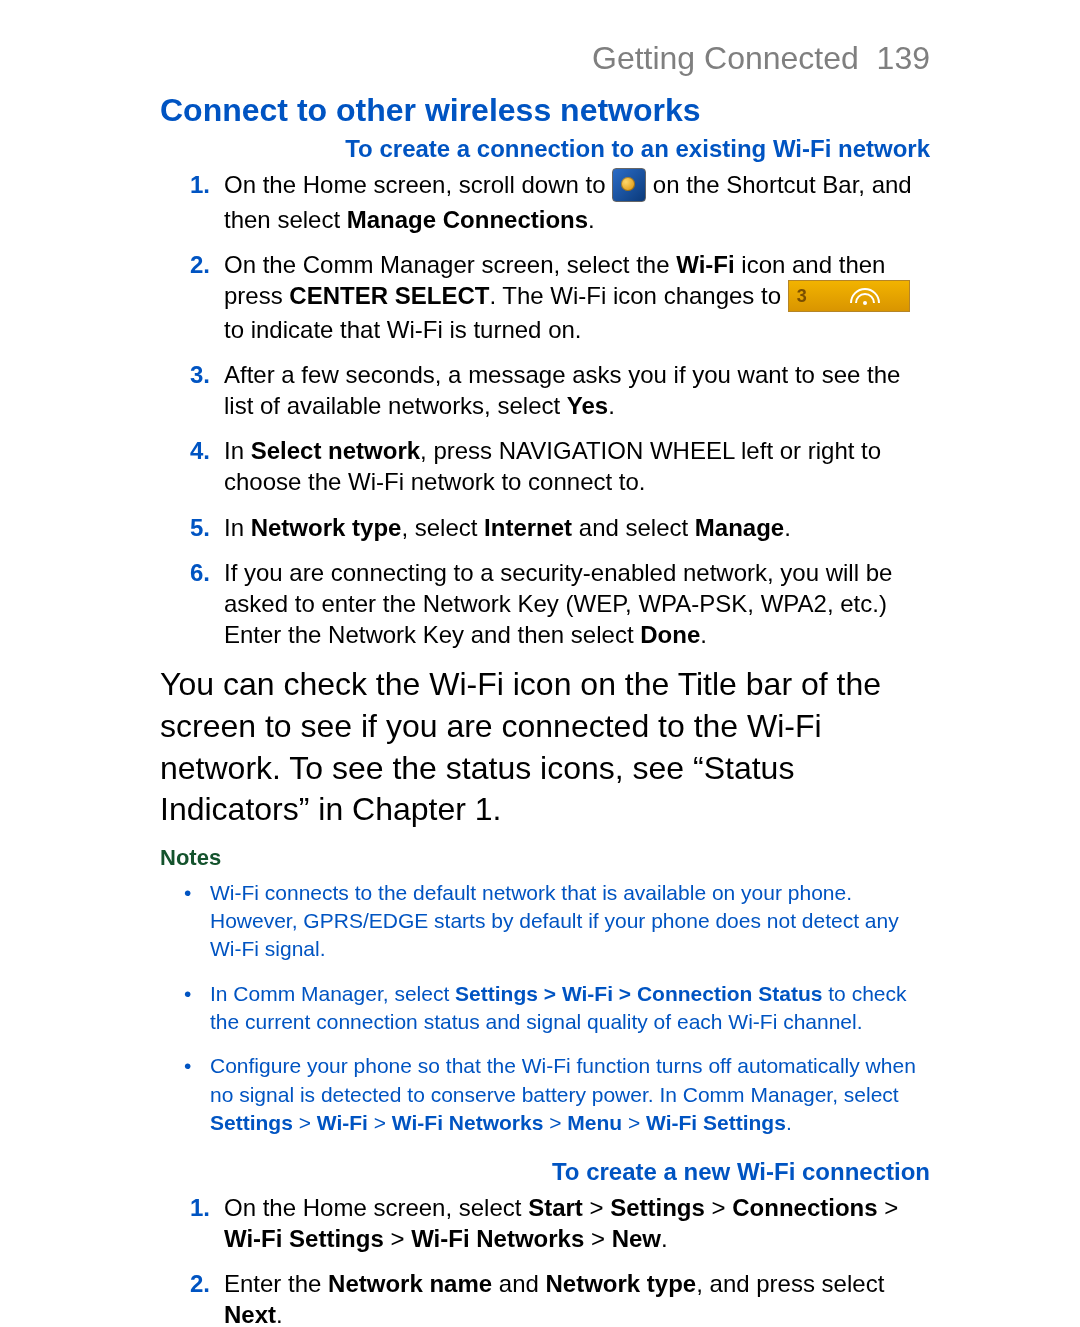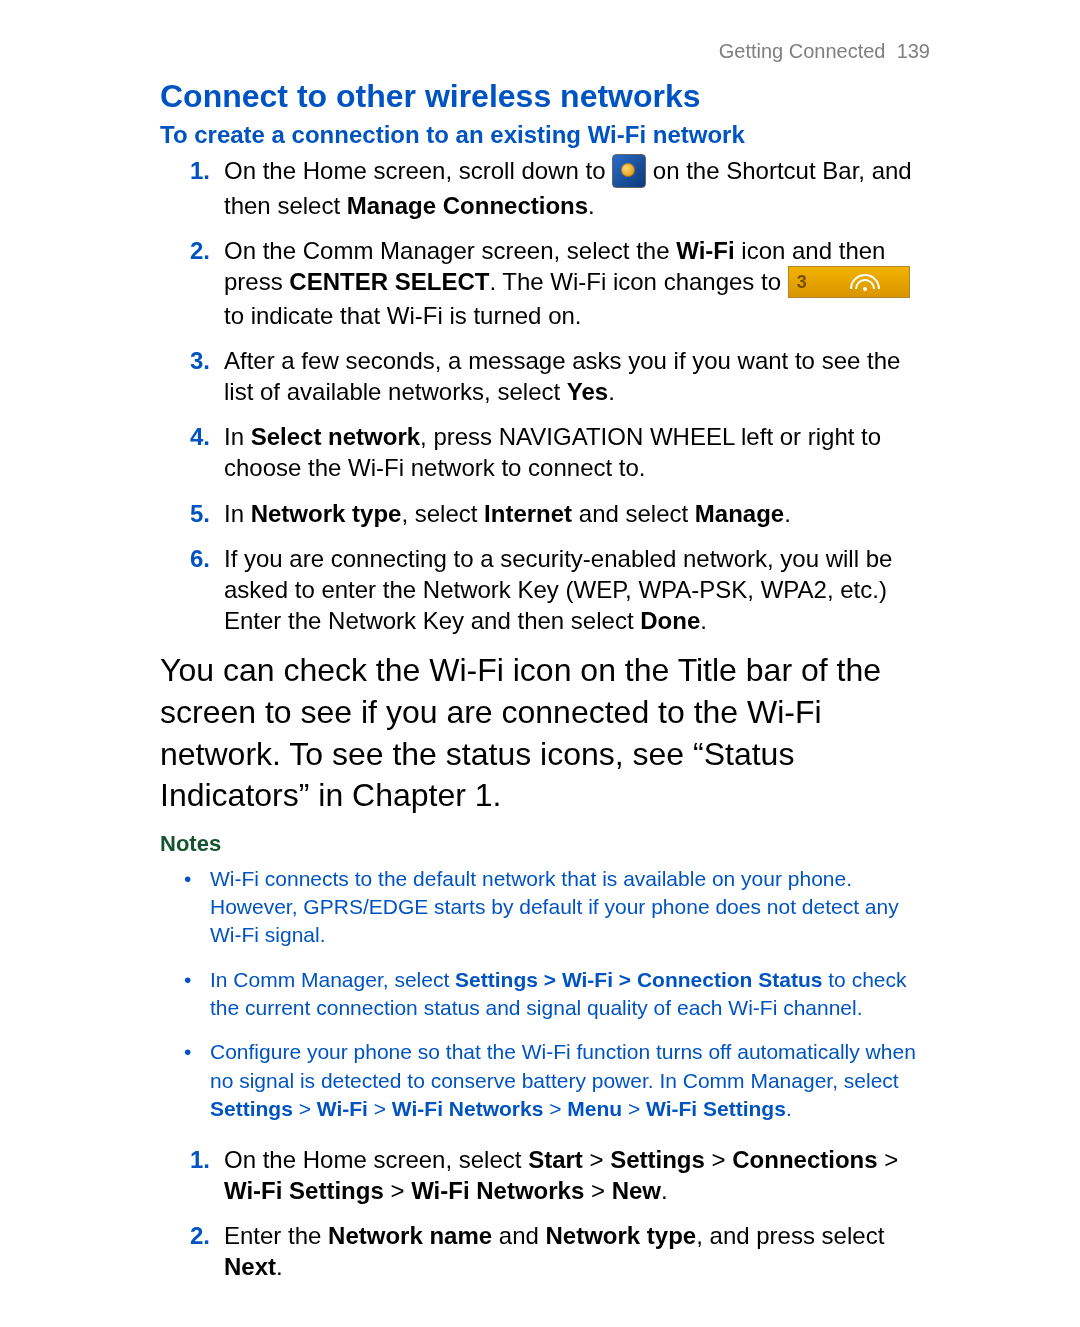--- a/index.html
+++ b/index.html
@@ -12,34 +12,35 @@
   .page {
     width: 1080px;
     min-height: 1327px;
     box-sizing: border-box;
     padding: 40px 150px 60px 160px;
     position: relative;
   }
   .header-right {
     text-align: right;
     color: #7f7f7f;
-    font-size: 20px;
+    font-size: 32px;
     margin-bottom: 12px;
   }
   h1.section-title {
     color: #0054c2;
     font-size: 32px;
     font-weight: 700;
     margin: 15px 0 6px 0;
   }
   h2.sub-title {
     color: #0054c2;
     font-size: 24px;
     font-weight: 700;
     margin: 0 0 6px 0;
+    text-align: right;
   }
   ol.steps {
     list-style: none;
     padding: 0;
     margin: 0 0 10px 0;
   }
   ol.steps > li {
     position: relative;
     padding-left: 64px;
     font-size: 24px;
@@ -185,20 +186,21 @@
     <li>
       <span class="bullet">•</span>
       <span>In Comm Manager, select </span><b>Settings &gt; Wi-Fi &gt; Connection Status</b><span> to check the current connection status and signal quality of each Wi-Fi channel.</span>
     </li>
     <li>
       <span class="bullet">•</span>
       <span>Configure your phone so that the Wi-Fi function turns off automatically when no signal is detected to conserve battery power. In Comm Manager, select </span><b>Settings</b><span> &gt; </span><b>Wi-Fi</b><span> &gt; </span><b>Wi-Fi Networks</b><span> &gt; </span><b>Menu</b><span> &gt; </span><b>Wi-Fi Settings</b><span>.</span>
     </li>
   </ul>
 
+  <h2 class="sub-title">To create a new Wi-Fi connection</h2>
 
   <ol class="steps">
     <li>
       <span class="num">1.</span>
       <span>On the Home screen, select </span><b>Start</b><span> &gt; </span><b>Settings</b><span> &gt; </span><b>Connections</b><span> &gt; </span><b>Wi-Fi Settings</b><span> &gt; </span><b>Wi-Fi Networks</b><span> &gt; </span><b>New</b><span>.</span>
     </li>
     <li>
       <span class="num">2.</span>
       <span>Enter the </span><b>Network name</b><span> and </span><b>Network type</b><span>, and press select </span><b>Next</b><span>.</span>
     </li>

